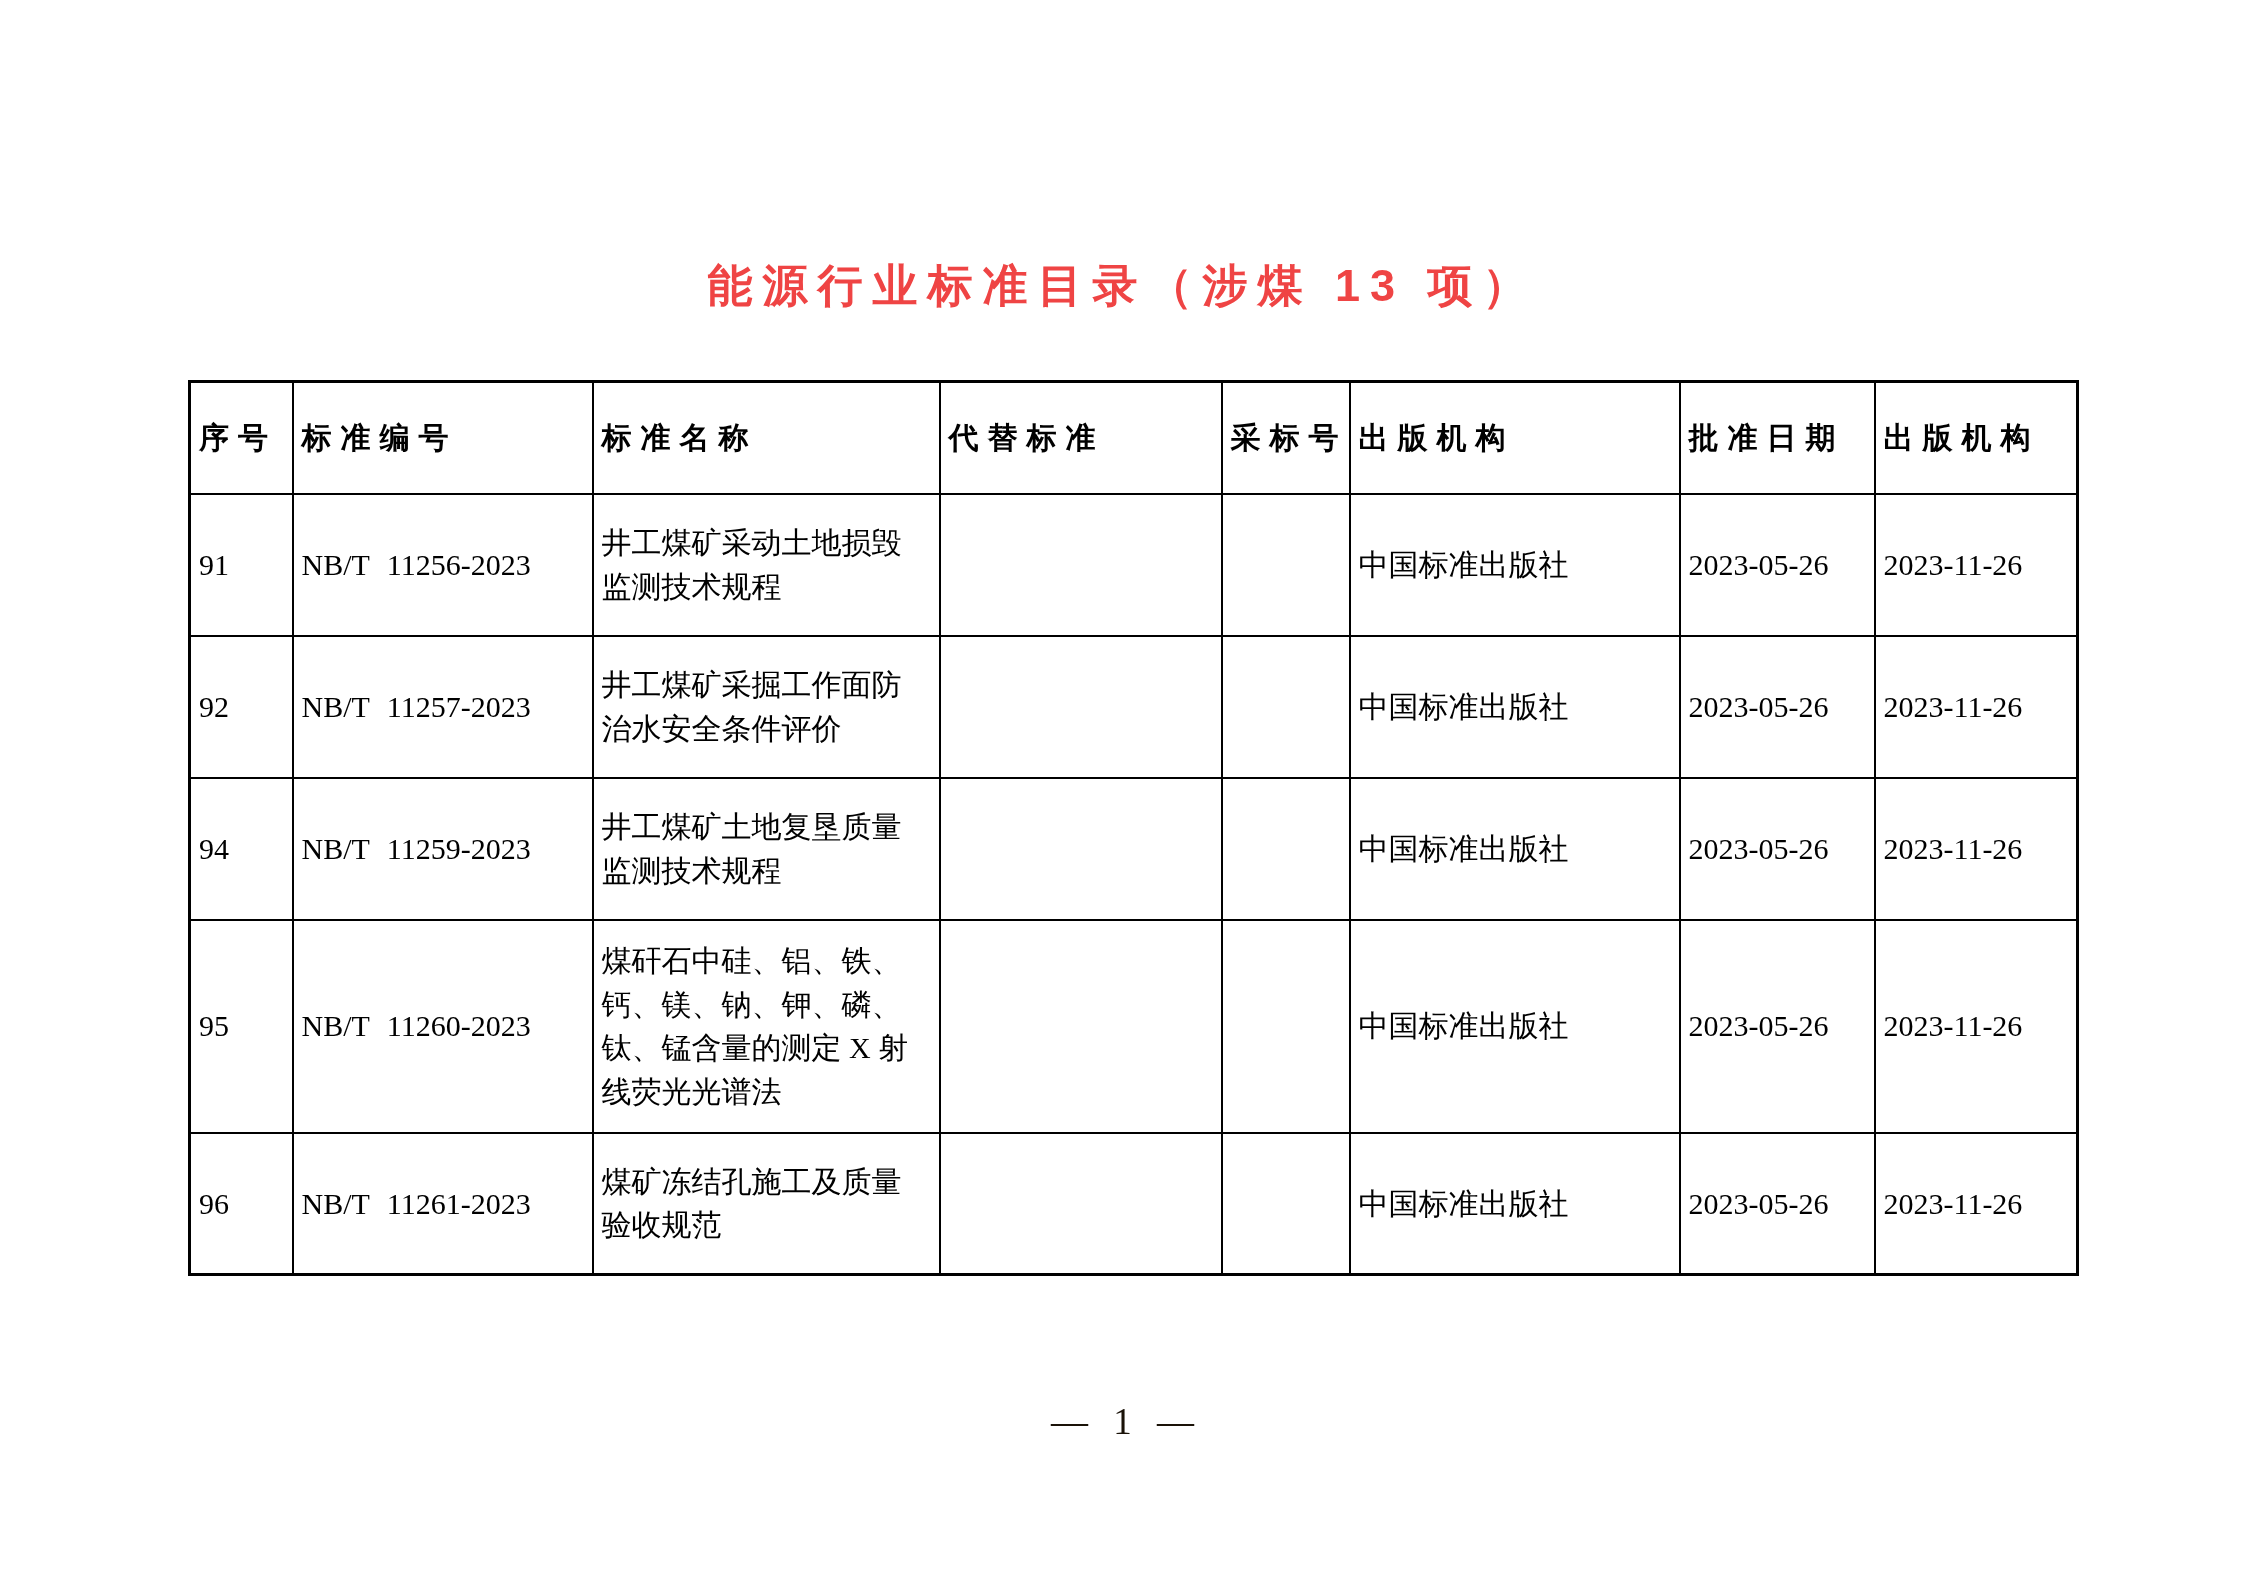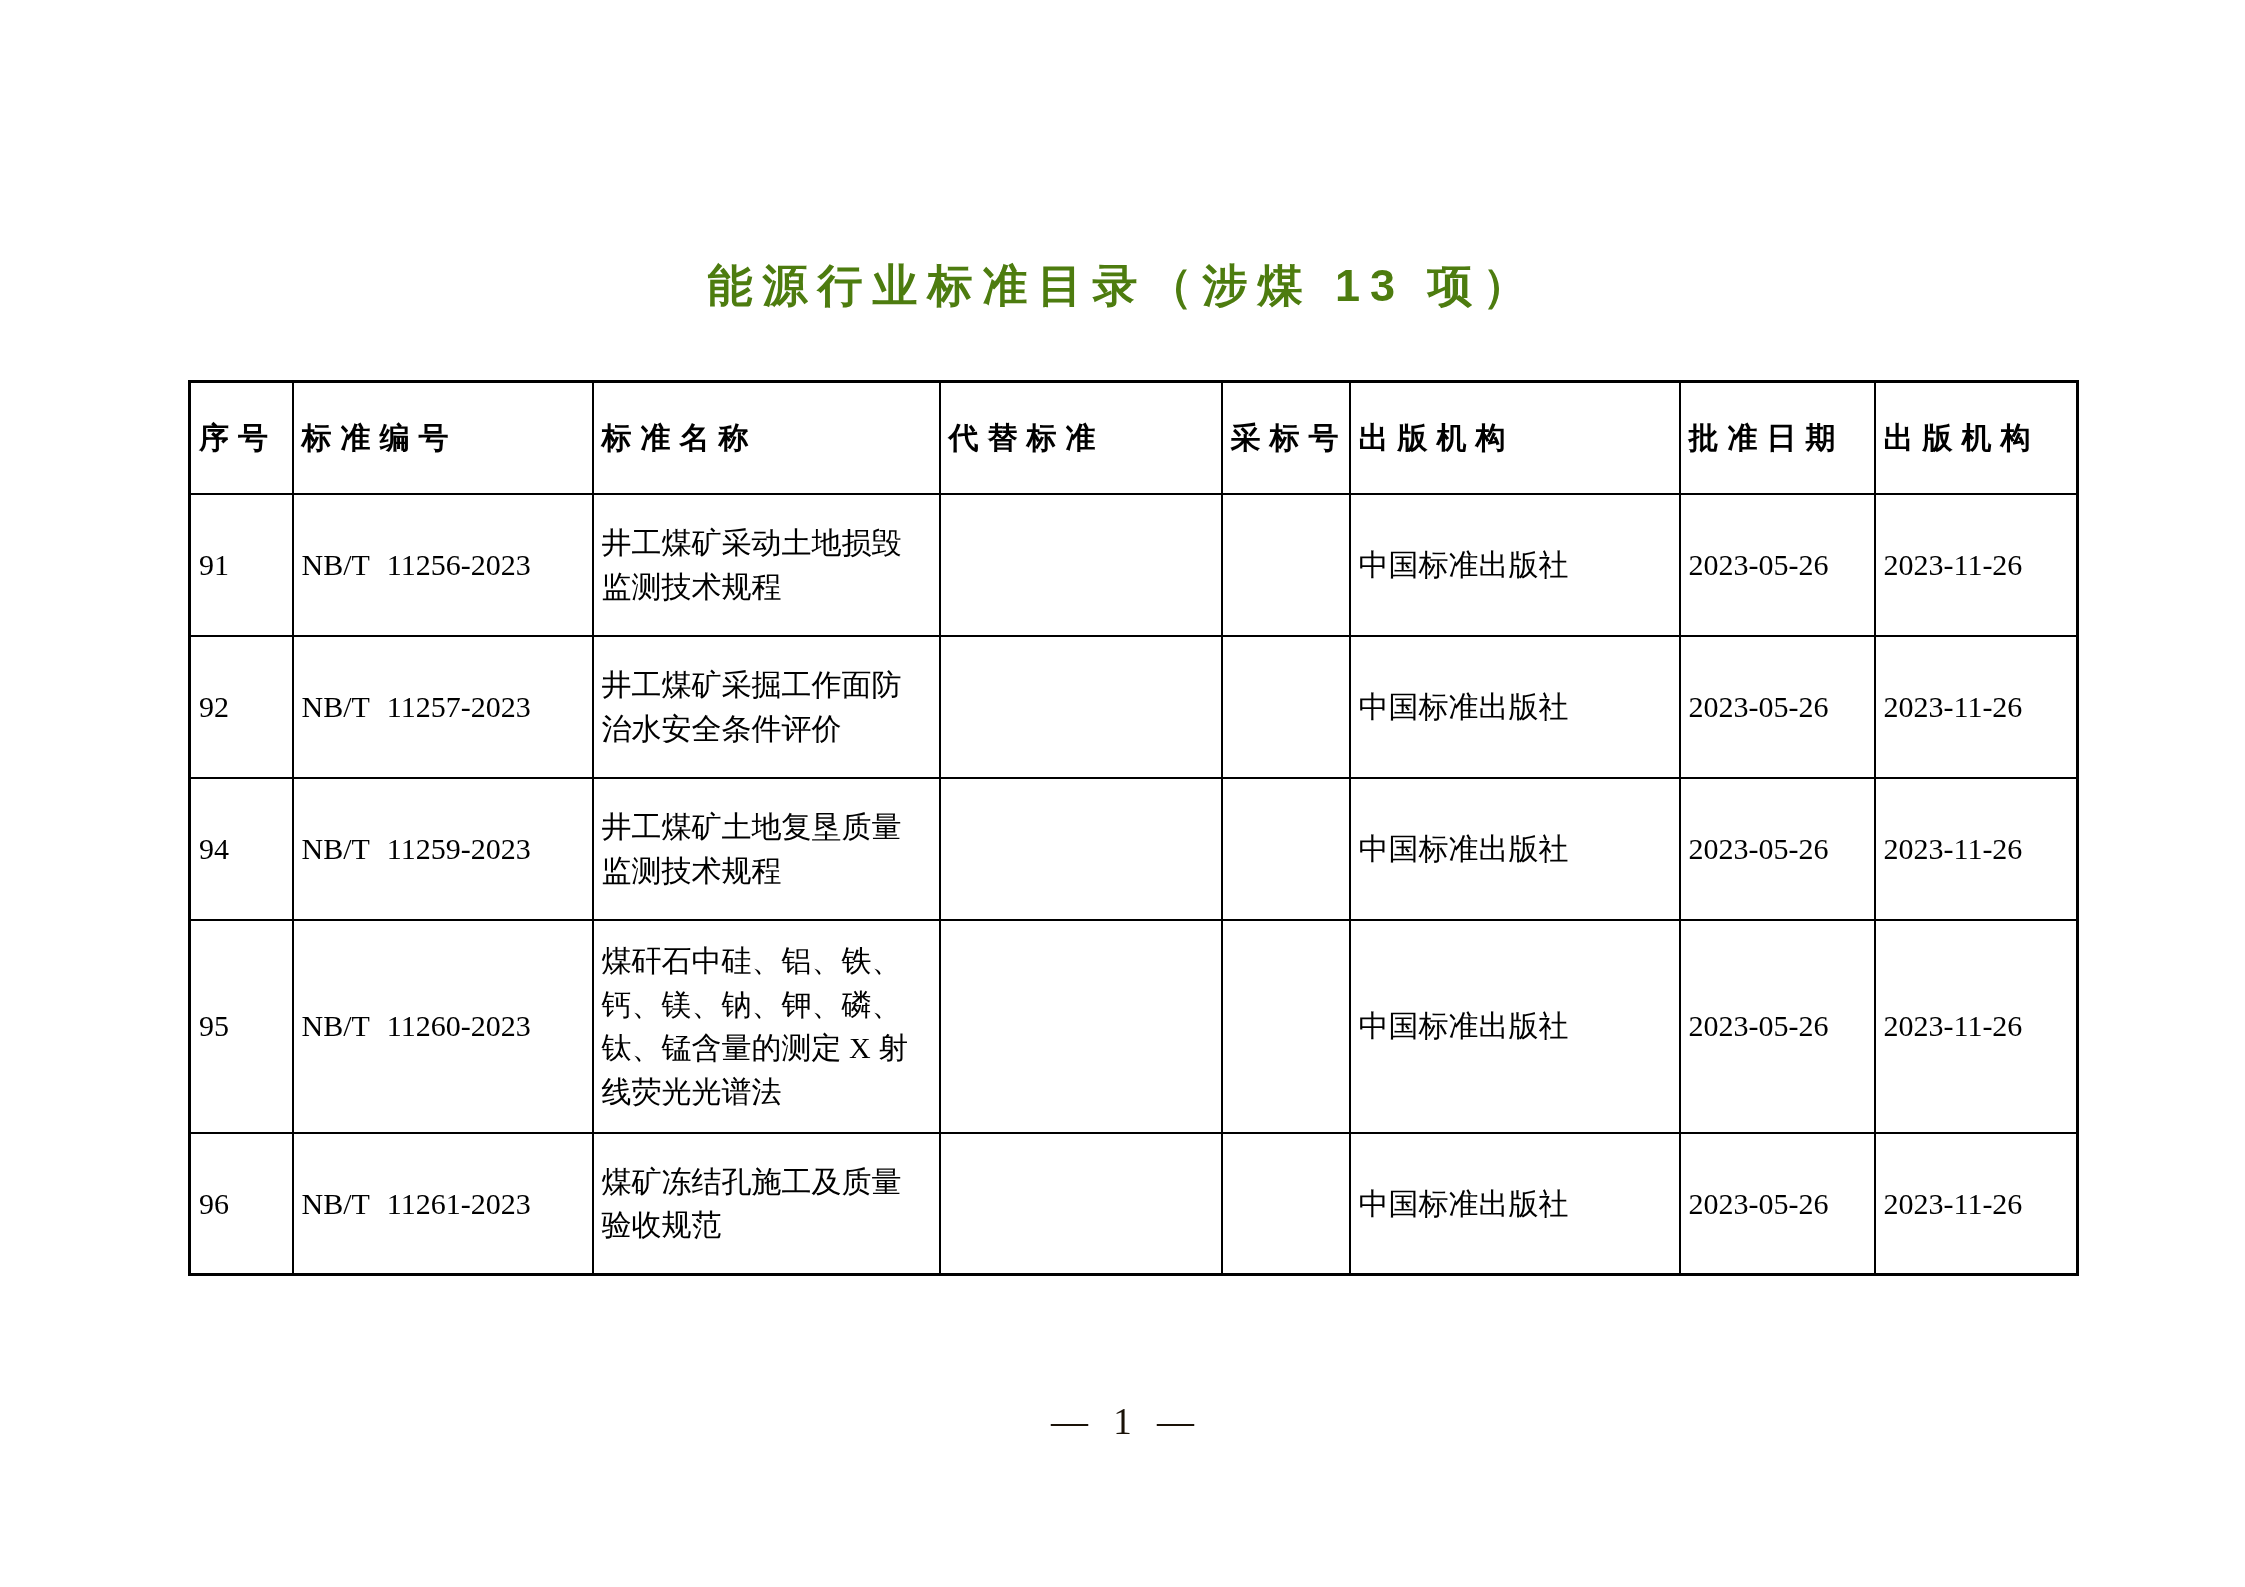--- a/index.html
+++ b/index.html
@@ -18,21 +18,21 @@
   .doc-title {
     position: absolute;
     top: 256px;
     left: 0;
     width: 100%;
     text-align: center;
     font-family: "Liberation Sans", "DejaVu Sans", sans-serif;
     font-weight: bold;
     font-size: 45px;
     letter-spacing: 10px;
-    color: #4d7c0f;
+    color: #ef4444;
     white-space: nowrap;
   }
 
   table.standards-table {
     position: absolute;
     left: 188px;
     top: 380px;
     width: 1888px;
     border-collapse: collapse;
     table-layout: fixed;

